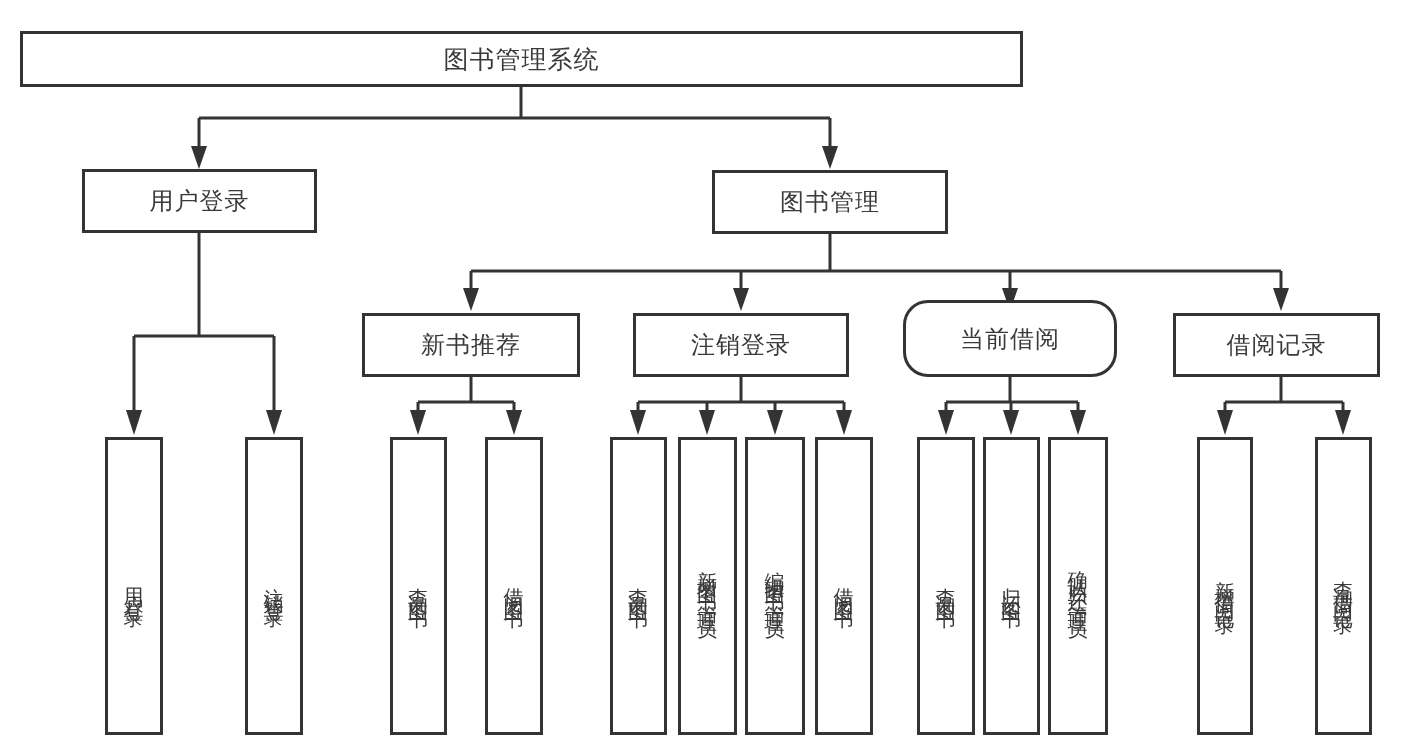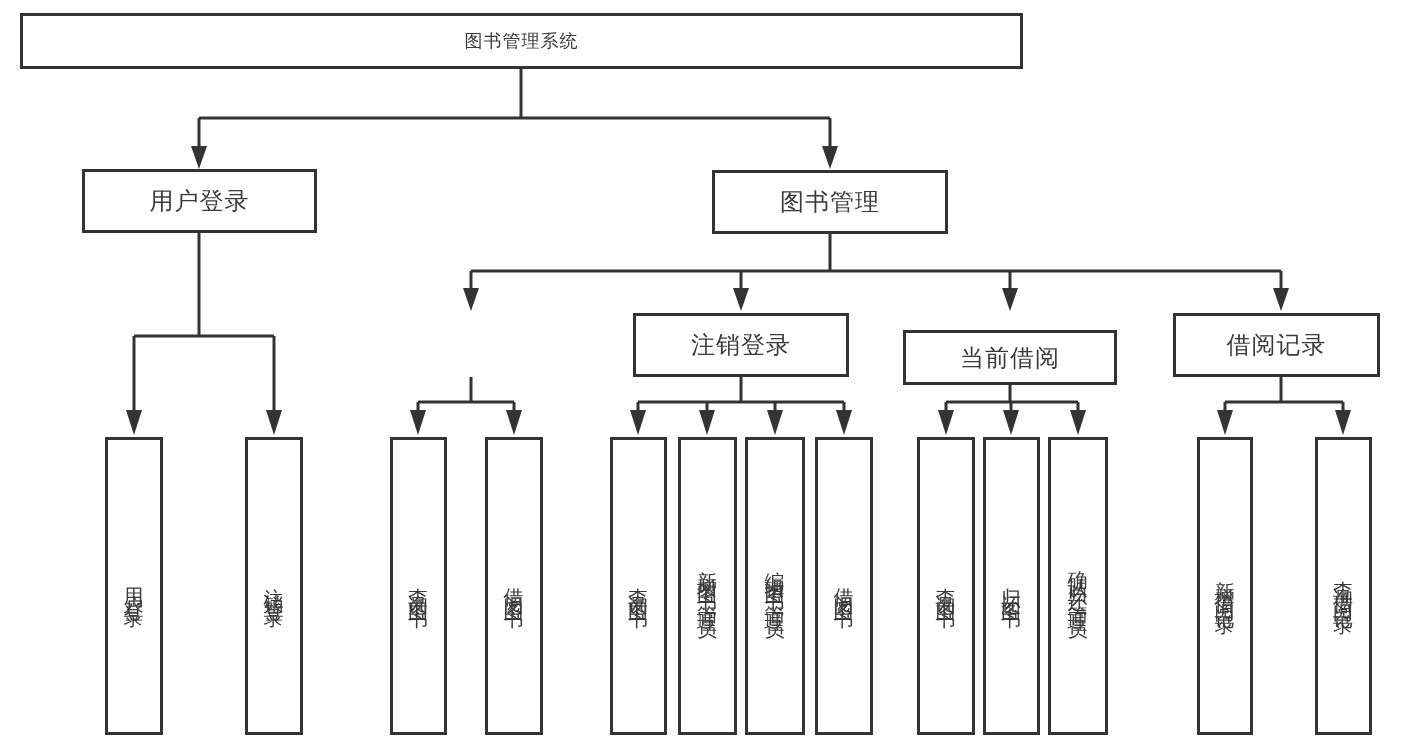--- a/index.html
+++ b/index.html
@@ -14,21 +14,21 @@
     position:absolute;
     background:#ffffff;
     border:3px solid #333333;
     box-sizing:border-box;
     display:flex;
     align-items:center;
     justify-content:center;
     color:#3a3a3a;
   }
   .box-h{font-size:24px;letter-spacing:1px;white-space:nowrap;}
-  .box-h.root{font-size:18px;}
+  .box-h.root{font-size:25px;margin-top:18px;}
   .box-v{font-size:20px;}
   .box-v .vtext{
     writing-mode:vertical-rl;
     letter-spacing:7px;
     line-height:1;
     white-space:nowrap;
   }
   #wires{position:absolute;left:0;top:0;pointer-events:none;}
   #wires path{stroke:#333333;stroke-width:3;fill:none;}
   #wires polygon{fill:#333333;stroke:none;}
@@ -112,24 +112,27 @@
     <span>图书管理系统</span>
   </div>
 
   <div class="box box-h" style="left:82px;top:169px;width:235px;height:64px;">
     <span>用户登录</span>
   </div>
   <div class="box box-h" style="left:712px;top:170px;width:236px;height:64px;">
     <span>图书管理</span>
   </div>
 
+  <div class="box box-h" style="left:362px;top:313px;width:218px;height:64px;">
+    <span>新书推荐</span>
+  </div>
   <div class="box box-h" style="left:633px;top:313px;width:216px;height:64px;">
     <span>注销登录</span>
   </div>
-  <div class="box box-h" style="left:903px;top:330px;width:214px;height:55px;">
+  <div class="box box-h" style="left:903px;top:300px;width:214px;height:77px;border-radius:25px;">
     <span>当前借阅</span>
   </div>
   <div class="box box-h" style="left:1173px;top:313px;width:207px;height:64px;">
     <span>借阅记录</span>
   </div>
 
   <div class="box box-v" style="left:105px;top:437px;width:58px;height:298px;">
     <span class="vtext">用户登录</span>
   </div>
   <div class="box box-v" style="left:245px;top:437px;width:58px;height:298px;">

